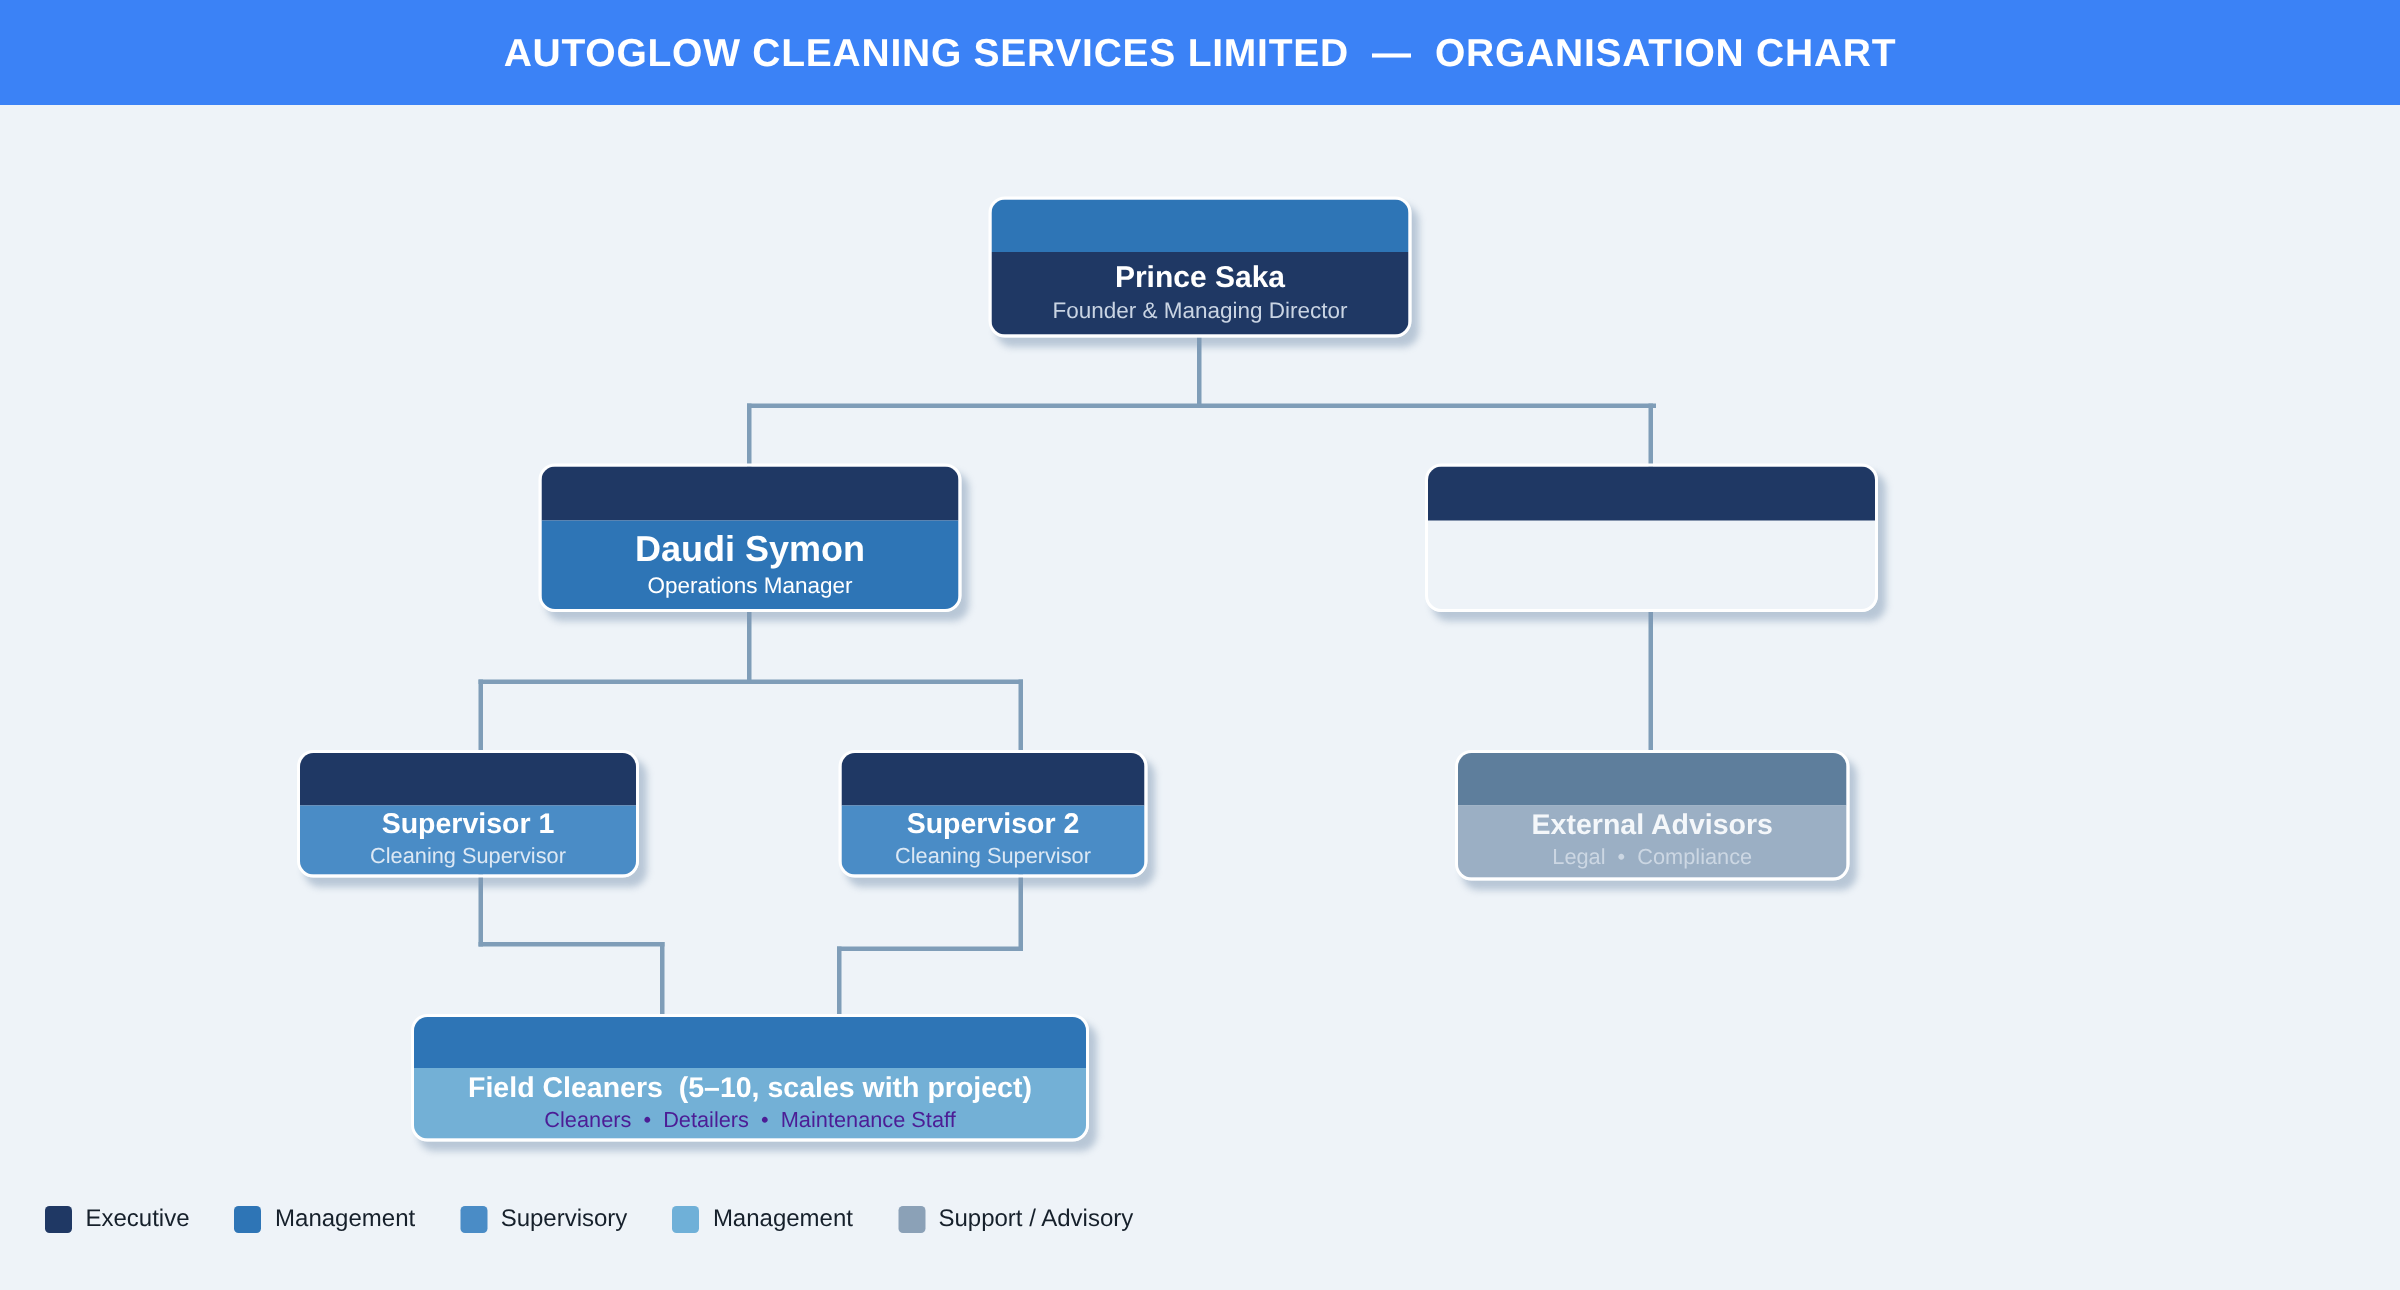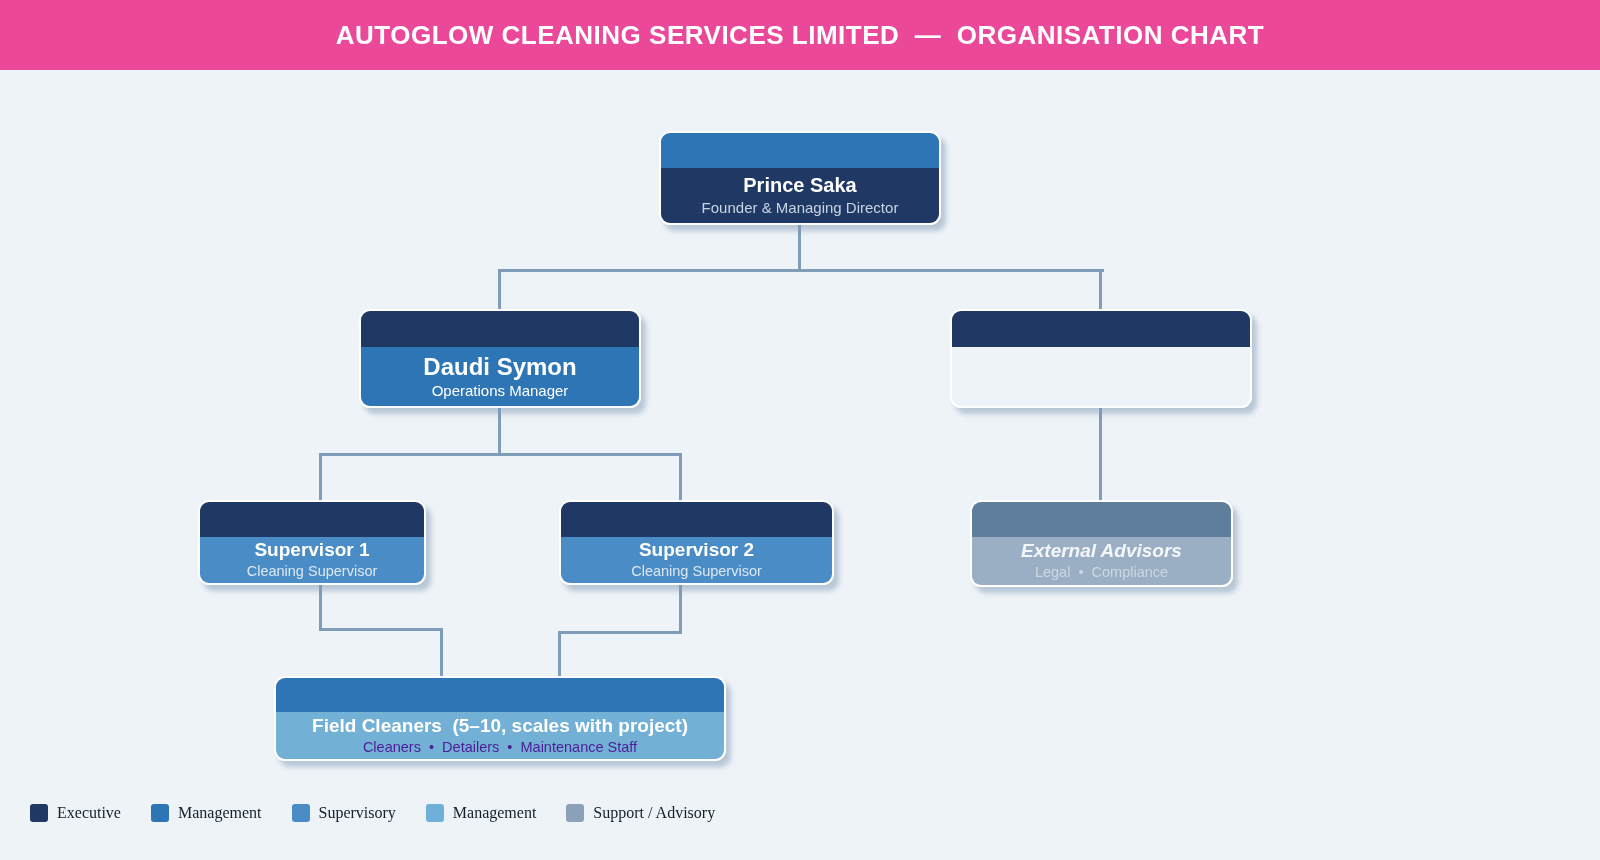--- a/index.html
+++ b/index.html
@@ -1,20 +1,20 @@
 <!DOCTYPE html>
 <html><head>
 <meta charset="utf-8">
 <style>
   html,body{margin:0;padding:0;}
   body{font-family:"Liberation Sans","DejaVu Sans",sans-serif;background:#ffffff;}
   .canvas{position:relative;width:1600px;height:860px;background:#eef3f8;overflow:hidden;}
 
   
-  .appbar{position:absolute;left:0;top:0;width:1600px;height:70px;background:#ec4899;
+  .appbar{position:absolute;left:0;top:0;width:1600px;height:70px;background:#3b82f6;
           display:flex;align-items:center;justify-content:center;}
   .appbar h1{margin:0;color:#ffffff;font-size:26px;font-weight:bold;letter-spacing:.5px;white-space:pre;}
 
   
   .line{position:absolute;background:#7f9db8;}
 
   
   .node{position:absolute;box-sizing:border-box;border:2px solid #ffffff;border-radius:11px;
         overflow:hidden;display:flex;flex-direction:column;
         box-shadow:5px 6px 5px rgba(125,150,178,.48);}
@@ -31,41 +31,41 @@
   .ceo .subtitle{font-size:15px;color:#c9d4e3;}
 
   .om{left:359px;top:309px;width:282px;height:99px;}
   .fa{left:950px;top:309px;width:302px;height:99px;}
   .om .band,.fa .band{height:36px;background:#1f3864;}
   .om .body,.fa .body{background:#2e75b6;}
   .om .title,.fa .title{font-size:24px;}
   .om .subtitle,.fa .subtitle{font-size:15px;color:#ffffff;}
 
   .s1{left:198px;top:500px;width:228px;height:85px;}
-  .s2{left:559px;top:500px;width:275px;height:85px;}
+  .s2{left:559px;top:500px;width:206px;height:85px;}
   .s1 .band,.s2 .band{height:35px;background:#1f3864;}
   .s1 .body,.s2 .body{background:#4a8cc6;}
   .s1 .title,.s2 .title{font-size:19px;}
   .s1 .subtitle,.s2 .subtitle{font-size:14.5px;color:#dce8f4;}
 
   .ea{left:970px;top:500px;width:263px;height:87px;}
   .ea .band{height:35px;background:#5e7e9c;}
   .ea .body{background:#9bafc4;}
-  .ea .title{font-size:19px;color:#f4f7fa;font-style:italic;}
+  .ea .title{font-size:19px;color:#f4f7fa;}
   .ea .subtitle{font-size:14.5px;color:#ccd7e3;}
 
   .fc{left:274px;top:676px;width:452px;height:85px;}
   .fc .band{height:34px;background:#2e75b6;}
   .fc .body{background:#73b0d6;}
   .fc .title{font-size:19px;}
   .fc .subtitle{font-size:14.5px;color:#4c1d95;}
 
   
   .legend{position:absolute;left:30px;top:804px;display:flex;align-items:center;gap:30px;}
-  .legend-item{display:flex;align-items:center;gap:9px;font-family:Liberation Serif, serif;}
+  .legend-item{display:flex;align-items:center;gap:9px;}
   .legend-item .sw{width:18px;height:18px;border-radius:3px;display:inline-block;}
   .legend-item .lbl{font-size:16px;color:#16202b;}
 </style>
 </head>
 <body>
 
 <div class="canvas">
 
   <div class="appbar">
     <h1>AUTOGLOW CLEANING SERVICES LIMITED  —  ORGANISATION CHART</h1>

